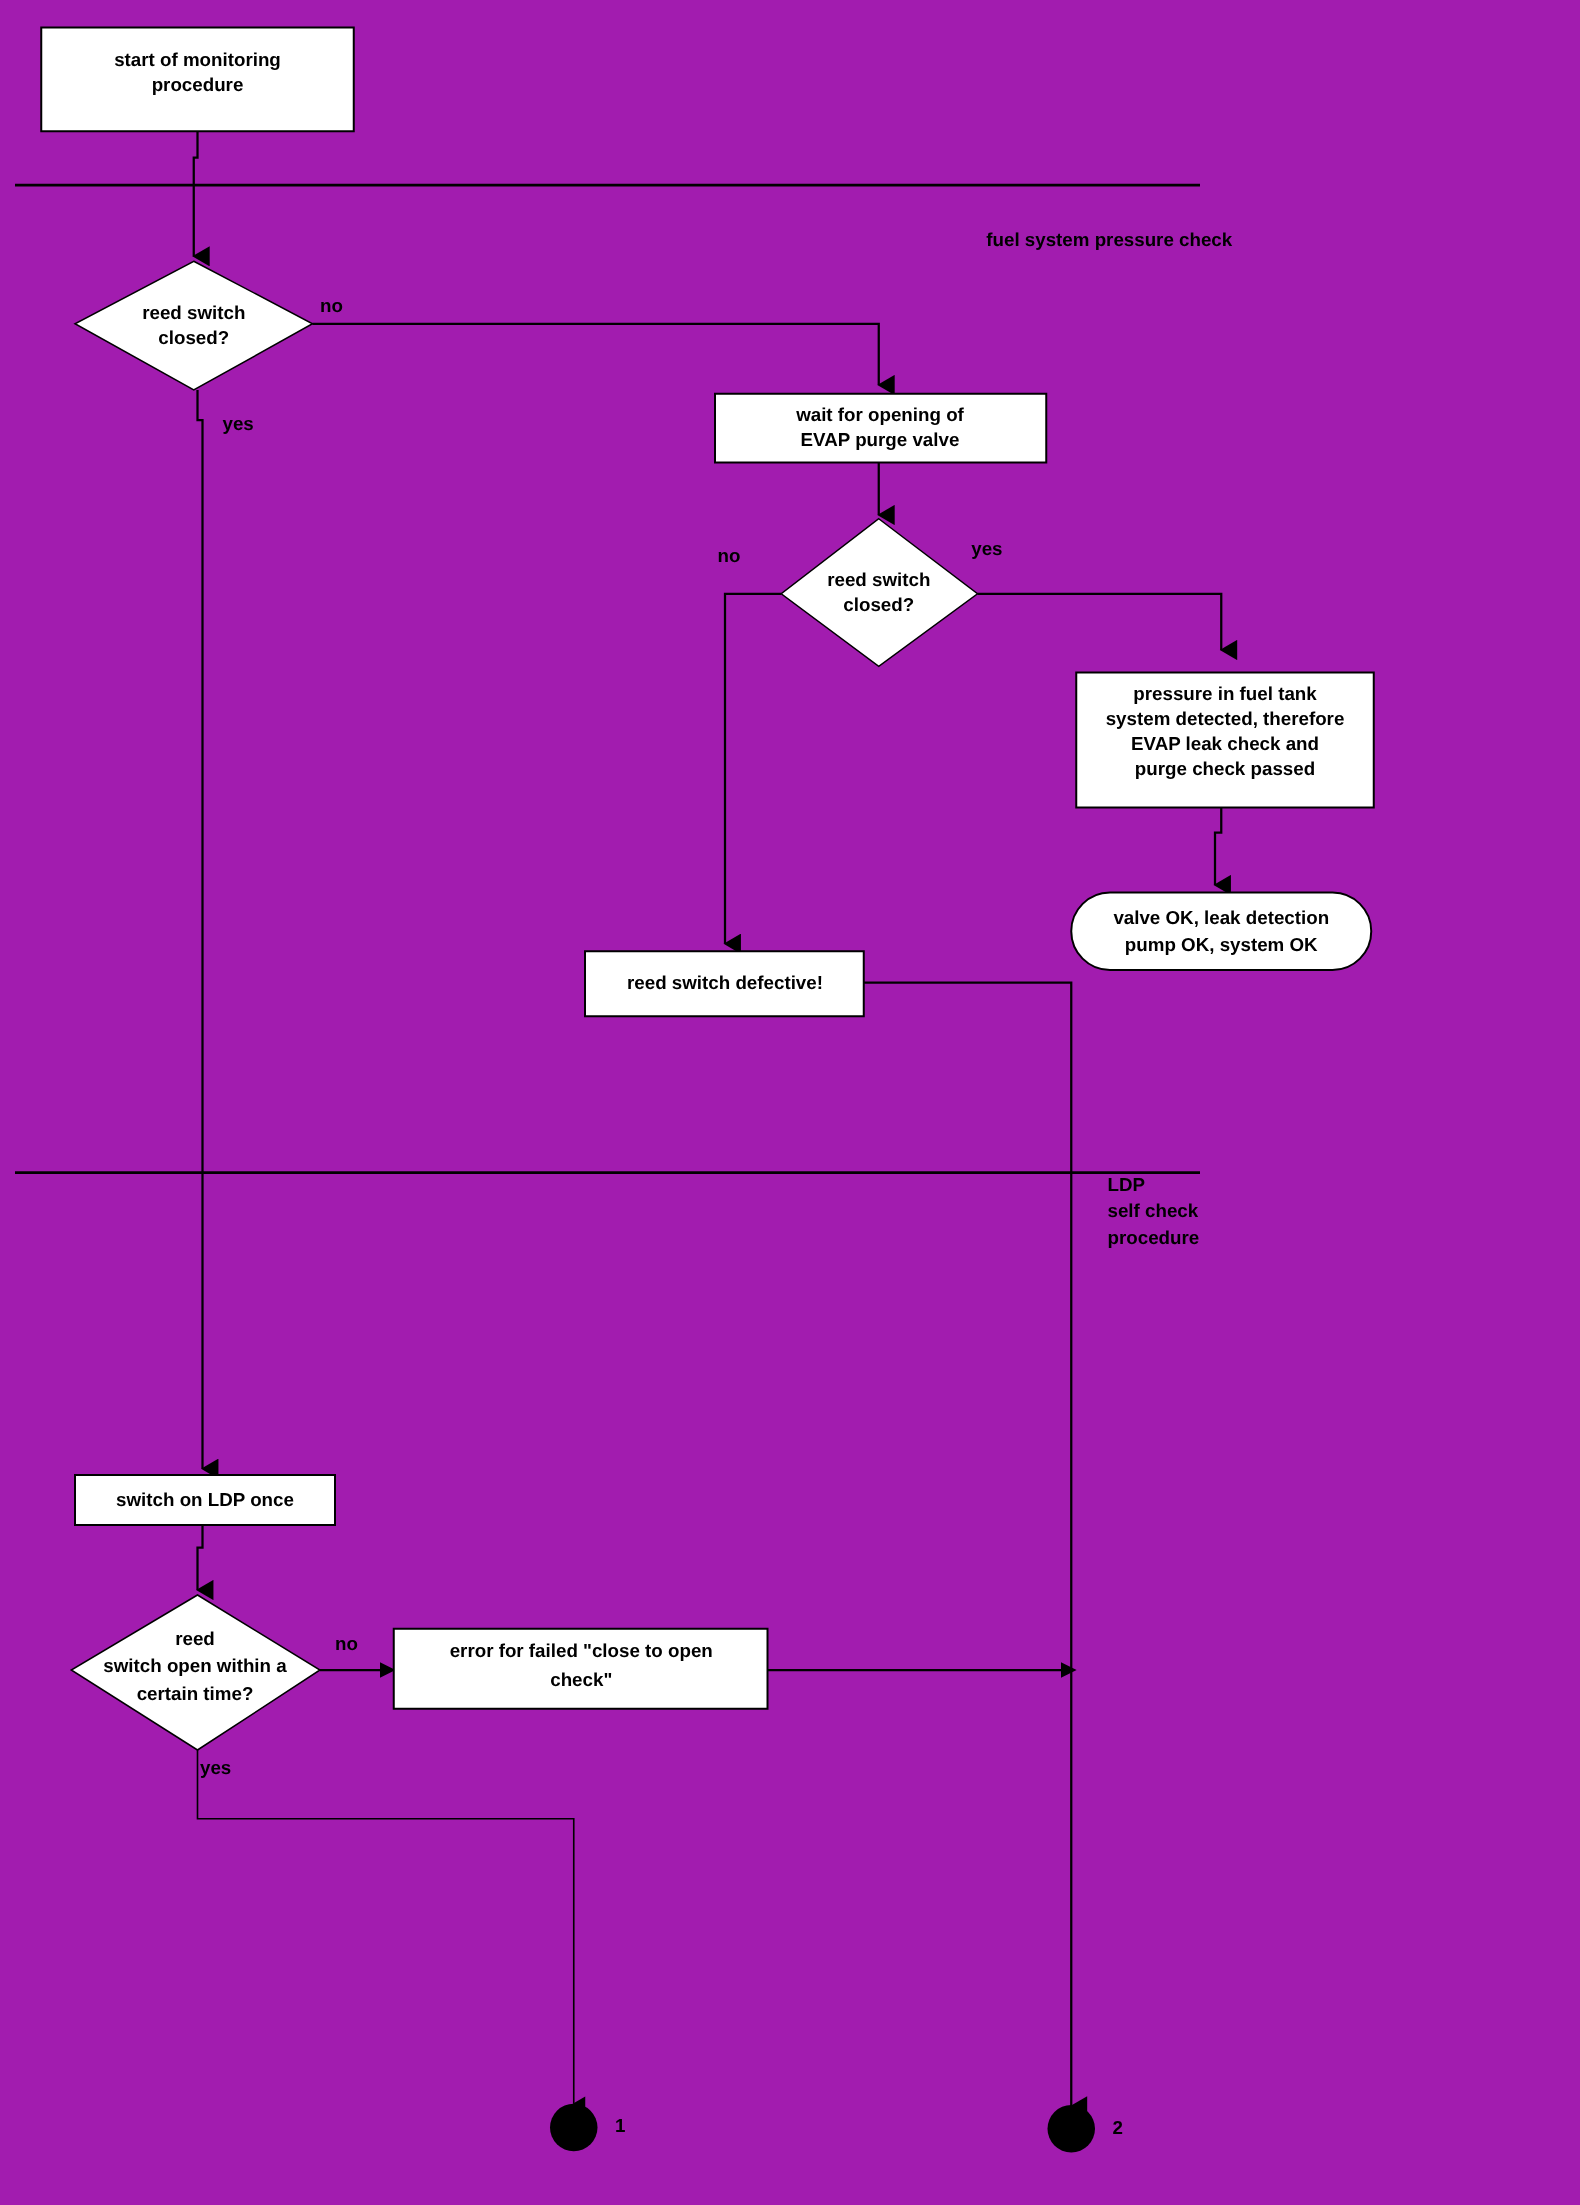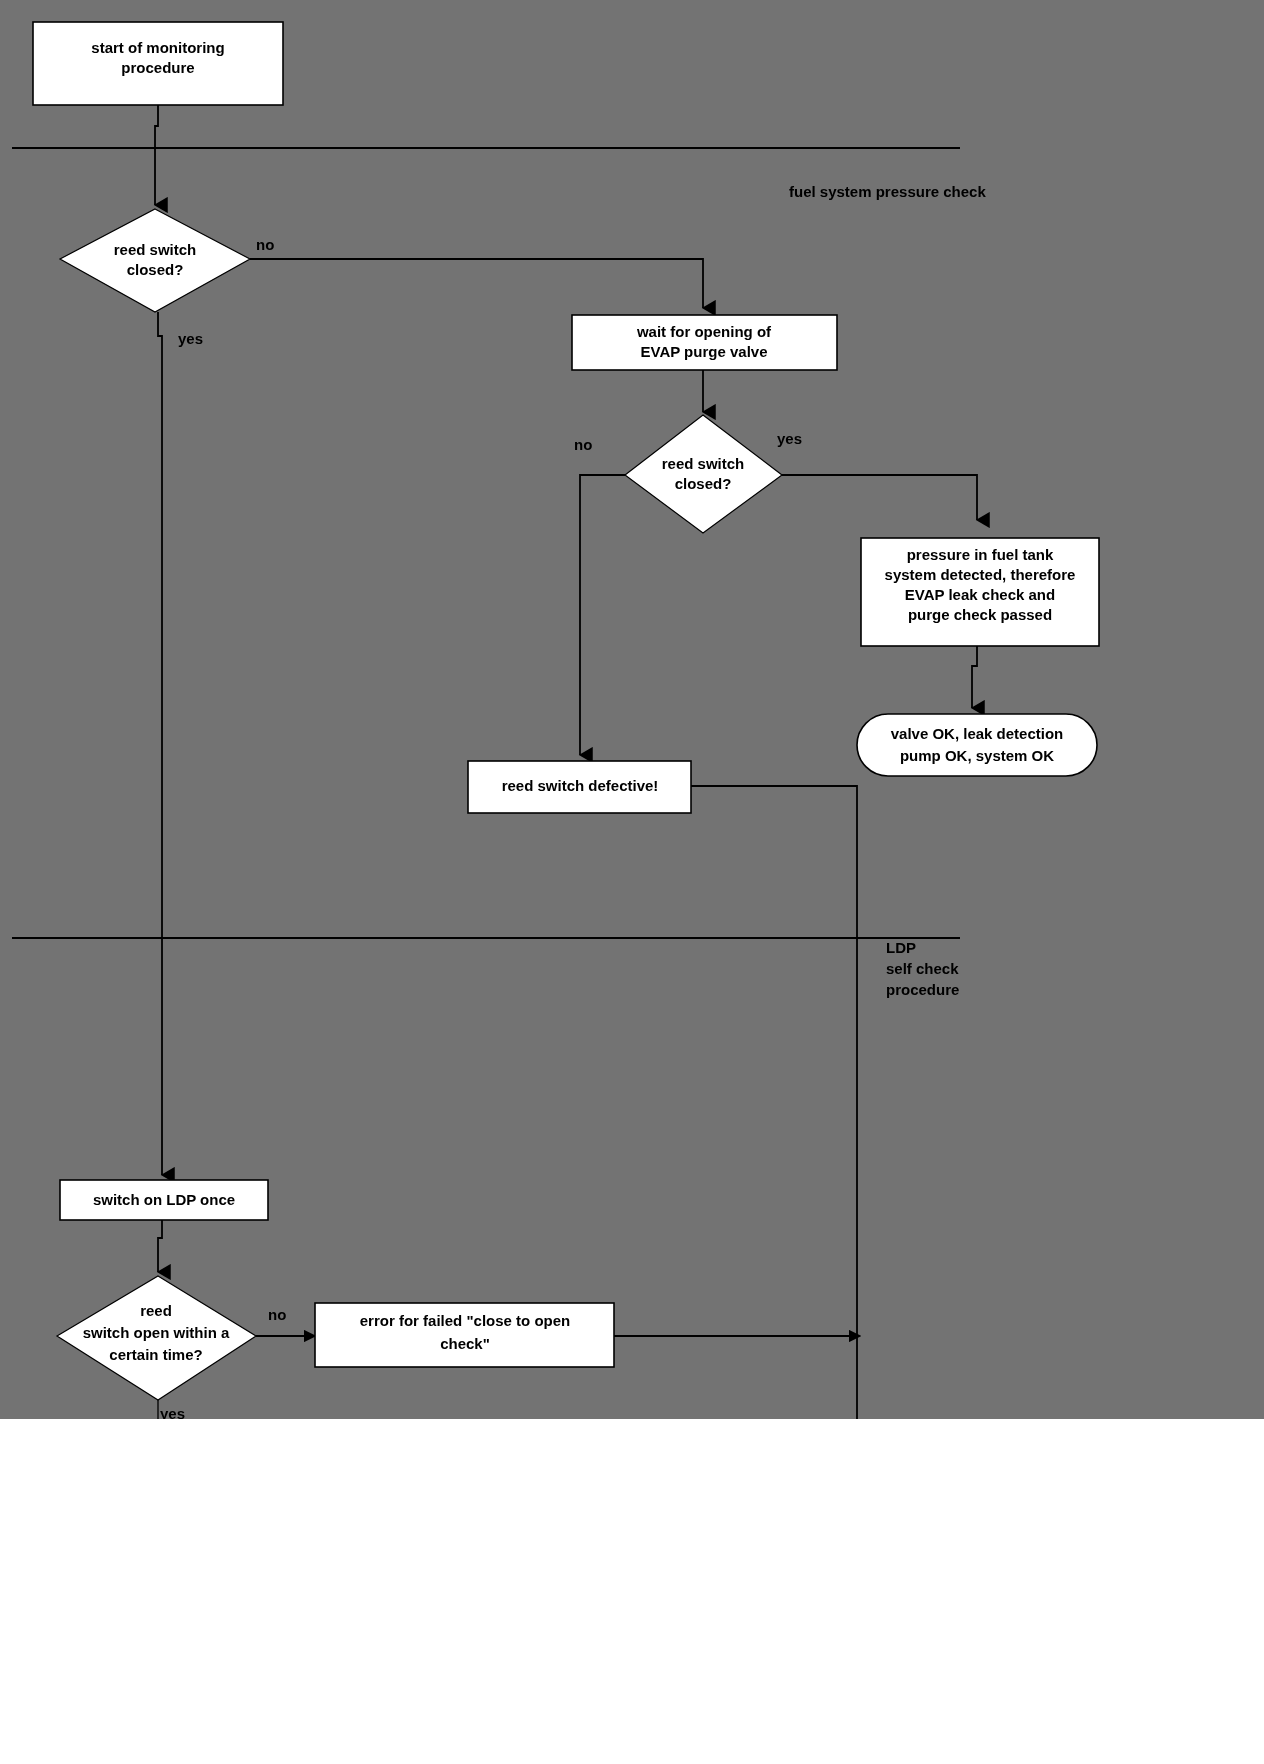--- a/index.html
+++ b/index.html
@@ -6,22 +6,22 @@
     margin: 0;
     padding: 0;
     background: #ffffff;
   }
   body {
     font-family: "Liberation Sans", sans-serif;
   }
   #canvas {
     position: relative;
     width: 1264px;
-    height: 1419px;
-    background: #737373;
+    height: 1764px;
+    background: #a21caf;
     overflow: hidden;
     text-align: center;
   }
   svg#diagram {
     position: absolute;
     left: 0;
     top: 0;
     width: 1264px;
     height: 1764px;
   }

